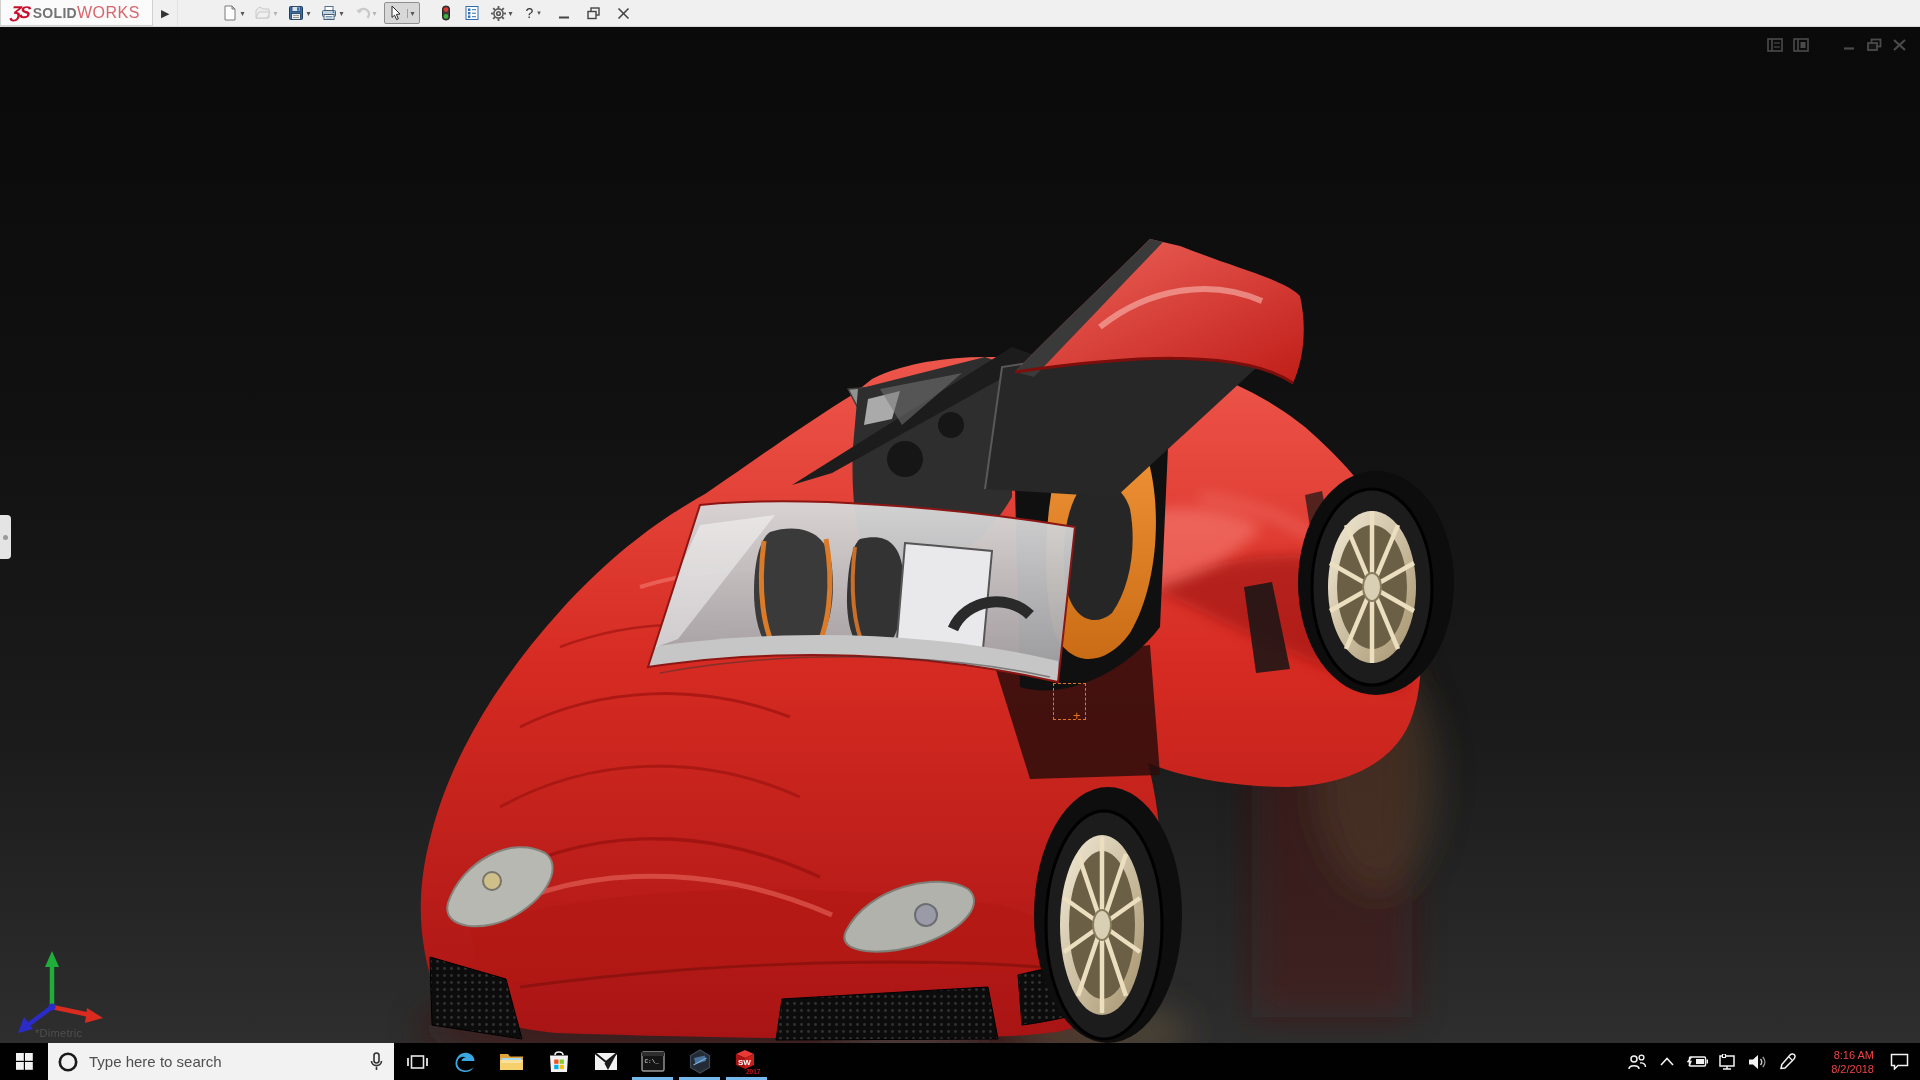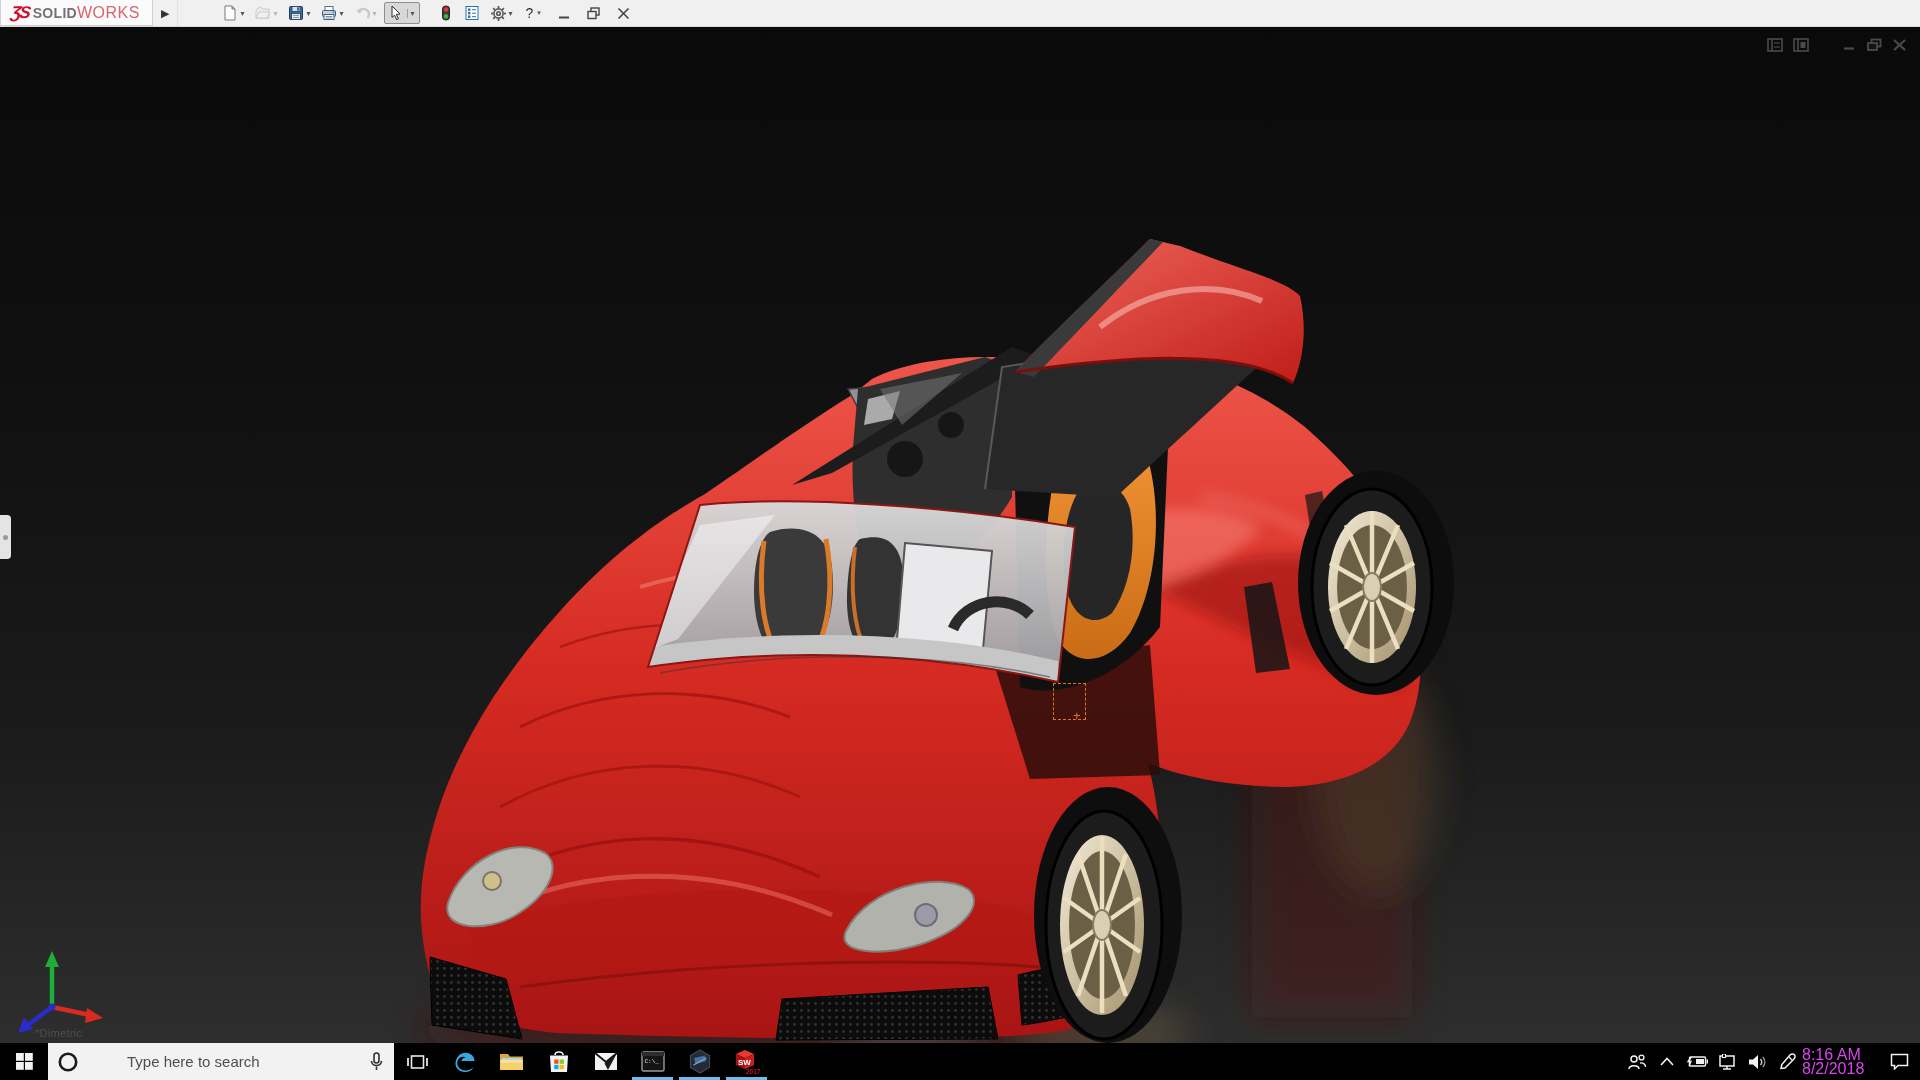--- a/index.html
+++ b/index.html
@@ -41,28 +41,28 @@
 
   .view-label { position:absolute; left:27px; top:1000px; color:#4f4f4f; font-size:11px; letter-spacing:.3px;margin-left:8px; }
 
   .selection-box { position:absolute; left:1053px; top:656px; width:33px; height:37px; border:1px dashed #e0761c; }
   .selection-box .plus { position:absolute; left:19px; top:27px; color:#e0761c; font-size:13px; line-height:10px; }
 
   
   .taskbar { height:37px; background:#010101; display:flex; align-items:stretch; }
   .tb-start { width:48px; display:flex; align-items:center; justify-content:center; }
   .search-box { width:346px; background:#f2f2f2; display:flex; align-items:center; gap:10px; padding:0 10px 0 9px; }
-  .search-box input { flex:1; border:none; outline:none; background:transparent; font-size:15px; color:#333; font-family:"Liberation Sans",sans-serif;margin-left:38px; }
+  .search-box input { flex:1; border:none; outline:none; background:transparent; font-size:15px; color:#333; font-family:"Liberation Sans",sans-serif; }
   .search-box input::placeholder { color:#4f4f4f; opacity:1; }
   .tb-app { width:47px; position:relative; display:flex; align-items:center; justify-content:center; }
   .tb-app.running::after { content:""; position:absolute; left:3px; right:3px; bottom:0; height:3px; background:#76b9ed; }
   .tb-spacer { flex:1; }
   .tb-tray { display:flex; align-items:center; gap:0; }
   .tray-ic { width:30px; display:flex; align-items:center; justify-content:center; height:100%; }
-  .tb-clock { width:76px; text-align:left; color:#d946ef; font-size:16px; line-height:14px; padding-right:4px; }
+  .tb-clock { width:76px; text-align:right; color:#ef4444; font-size:11px; line-height:14px; padding-right:4px; }
   .tb-action { width:42px; display:flex; align-items:center; justify-content:center; }
 
   .cmd-txt { font-size:6px; fill:#e8e8e8; font-family:"Liberation Mono",monospace; }
   .sw-letter { font-size:8px; font-weight:bold; fill:#fff; font-family:"Liberation Sans",sans-serif; }
   .sw-year { font-size:6.5px; font-weight:bold; fill:#c41220; font-family:"Liberation Sans",sans-serif; }
 </style>
 </head>
 <body>
 
 <div class="titlebar">

